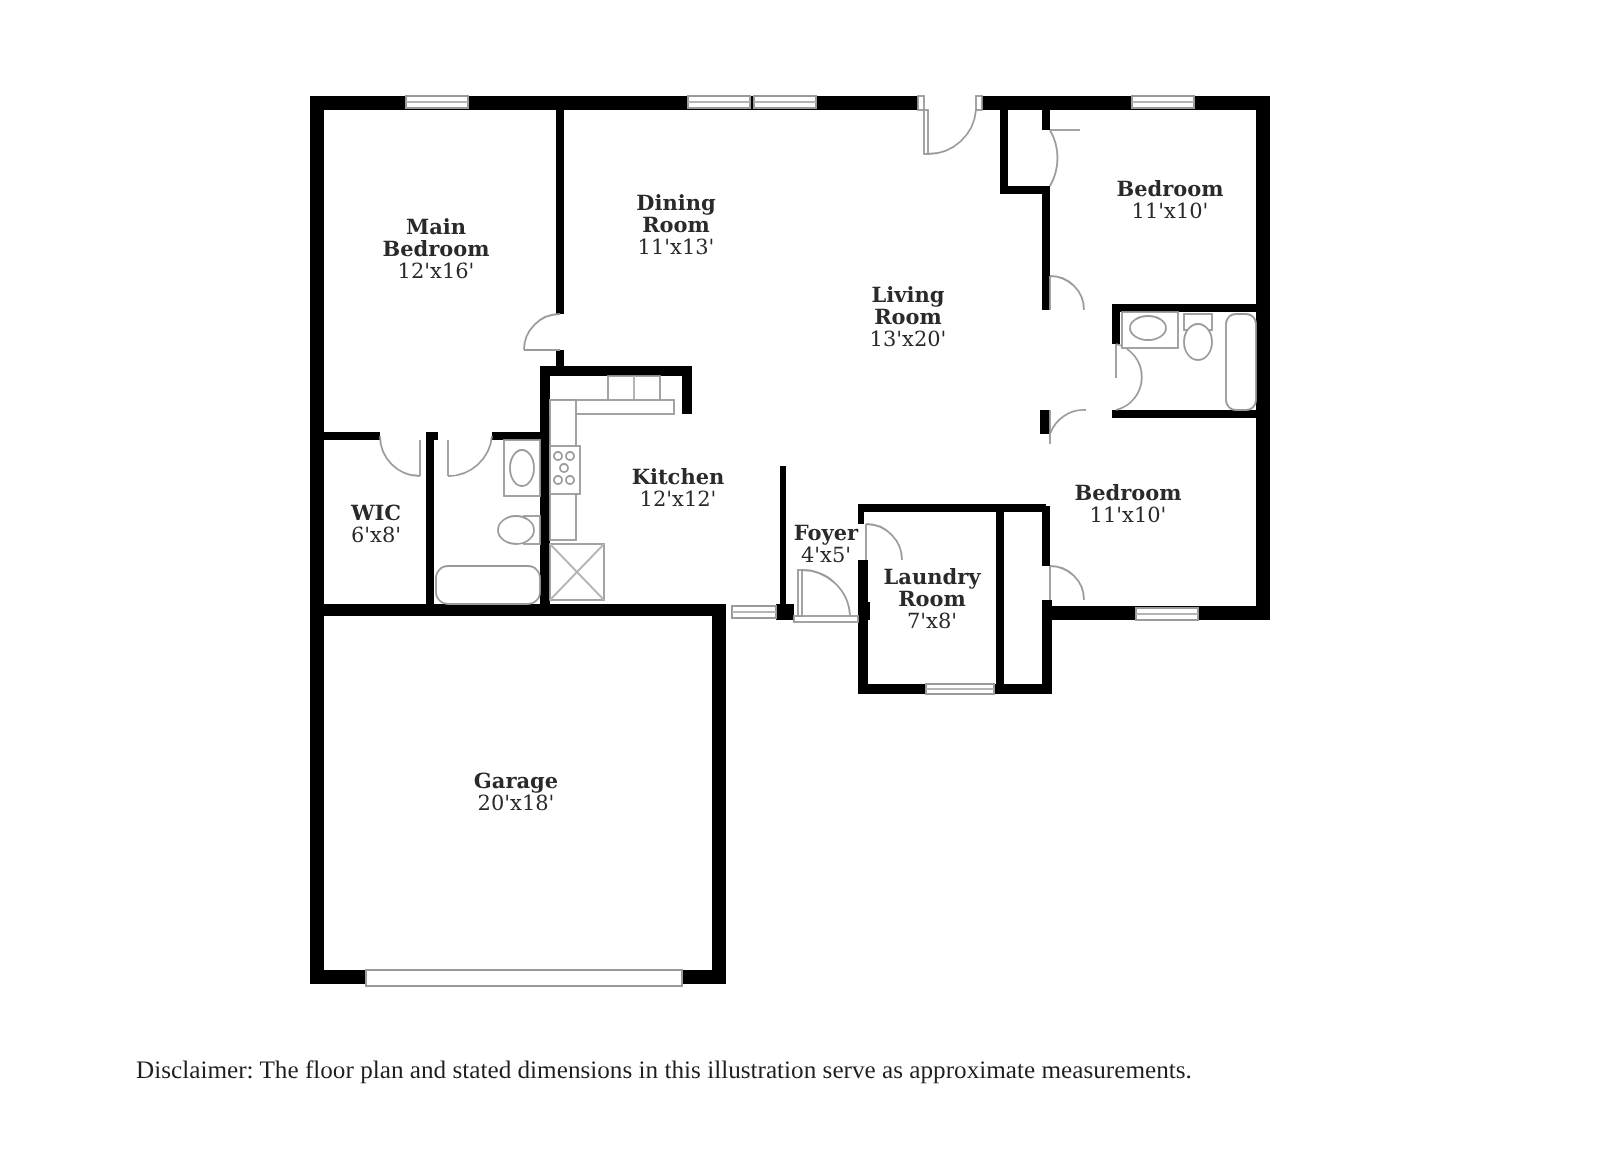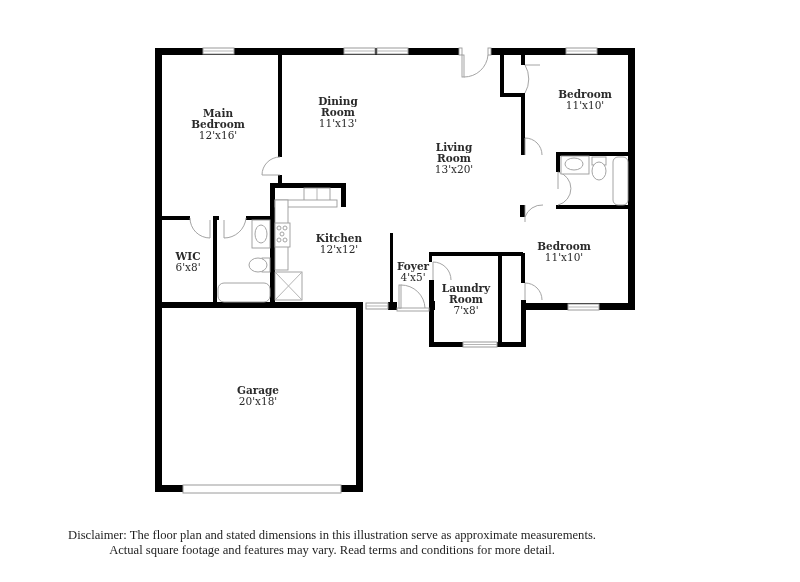--- a/index.html
+++ b/index.html
@@ -219,14 +219,13 @@
     </g>
     <g>
       <text class="room-label" x="258" y="394">Garage</text>
       <text class="room-dim" x="258" y="405">20'x18'</text>
     </g>
   </g>
 </svg>
 
 <div id="disclaimer">
   <div>Disclaimer: The floor plan and stated dimensions in this illustration serve as approximate measurements.</div>
-  <div>Actual square footage and features may vary. Read terms and conditions for more detail.</div>
 </div>
 
 </body></html>

